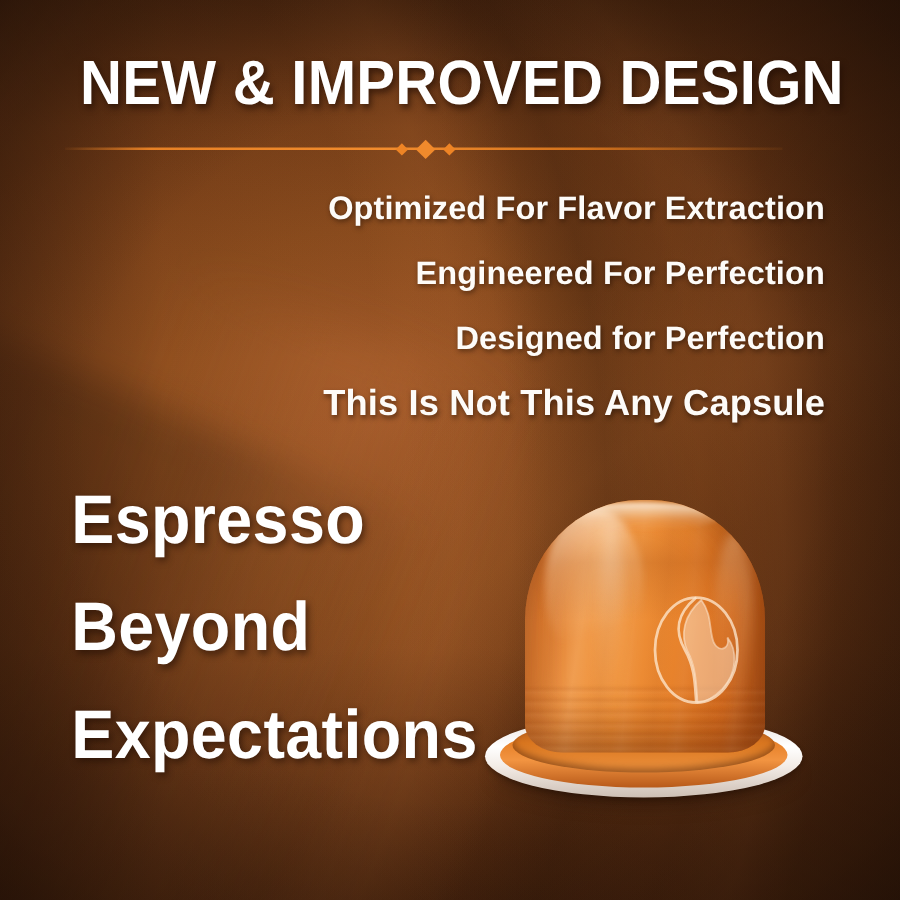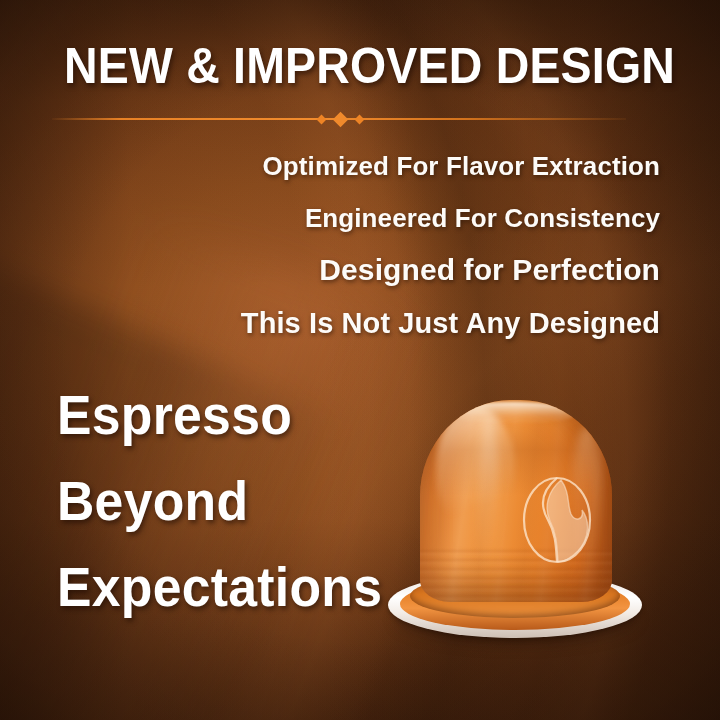--- a/index.html
+++ b/index.html
@@ -167,21 +167,21 @@
     font-family: "Liberation Sans", sans-serif;
     font-weight: 700;
     color: #fdfbf8;
     text-shadow: 1px 2px 4px rgba(30,12,4,0.55);
     white-space: nowrap;
     letter-spacing: 0.1px;
     text-align: right;
   }
   .sub-line.s1 { font-size: 26px; line-height: 52px; }
   .sub-line.s2 { font-size: 26px; line-height: 52px; }
-  .sub-line.s3 { font-size: 30px; line-height: 52px; }
+  .sub-line.s3 { font-size: 26px; line-height: 52px; }
   .sub-line.s4 { font-size: 29px; line-height: 54px; }
 
   .bigstack {
     position: absolute;
     left: 57px;
     top: 372px;
     width: 400px;
   }
   .big-line {
     font-family: "Liberation Sans Narrow", "Liberation Sans", sans-serif;
@@ -375,23 +375,23 @@
 
     <div class="divider">
       <div class="rule"></div>
       <div class="gem gem-left"></div>
       <div class="gem gem-center"></div>
       <div class="gem gem-right"></div>
     </div>
 
     <div class="sublist">
       <div class="sub-line s1">Optimized For Flavor Extraction</div>
-      <div class="sub-line s2">Engineered For Consistency</div>
+      <div class="sub-line s2">Engineered For Perfection</div>
       <div class="sub-line s3">Designed for Perfection</div>
-      <div class="sub-line s4">This Is Not Just Any Designed</div>
+      <div class="sub-line s4">This Is Not This Any Capsule</div>
     </div>
 
     <div class="bigstack">
       <div class="big-line">Espresso</div>
       <div class="big-line">Beyond</div>
       <div class="big-line">Expectations</div>
     </div>
 
     <div class="capsule-wrap">
       <div class="capsule-shadow"></div>

